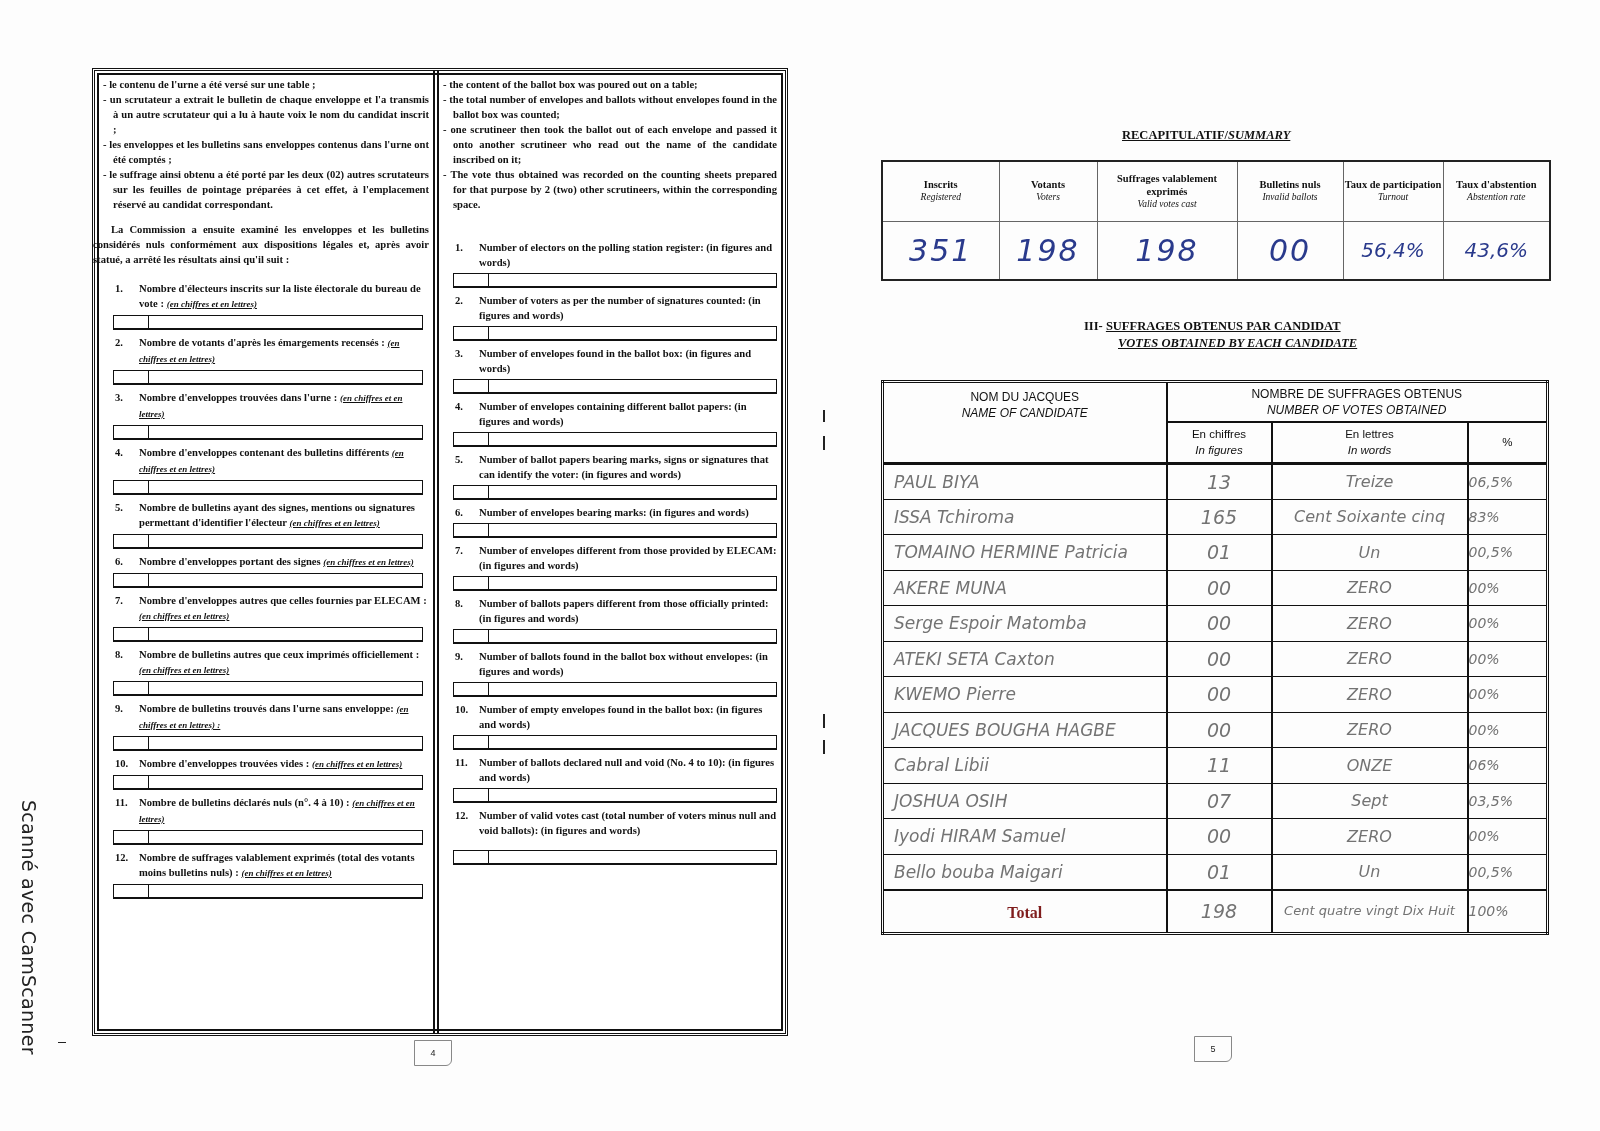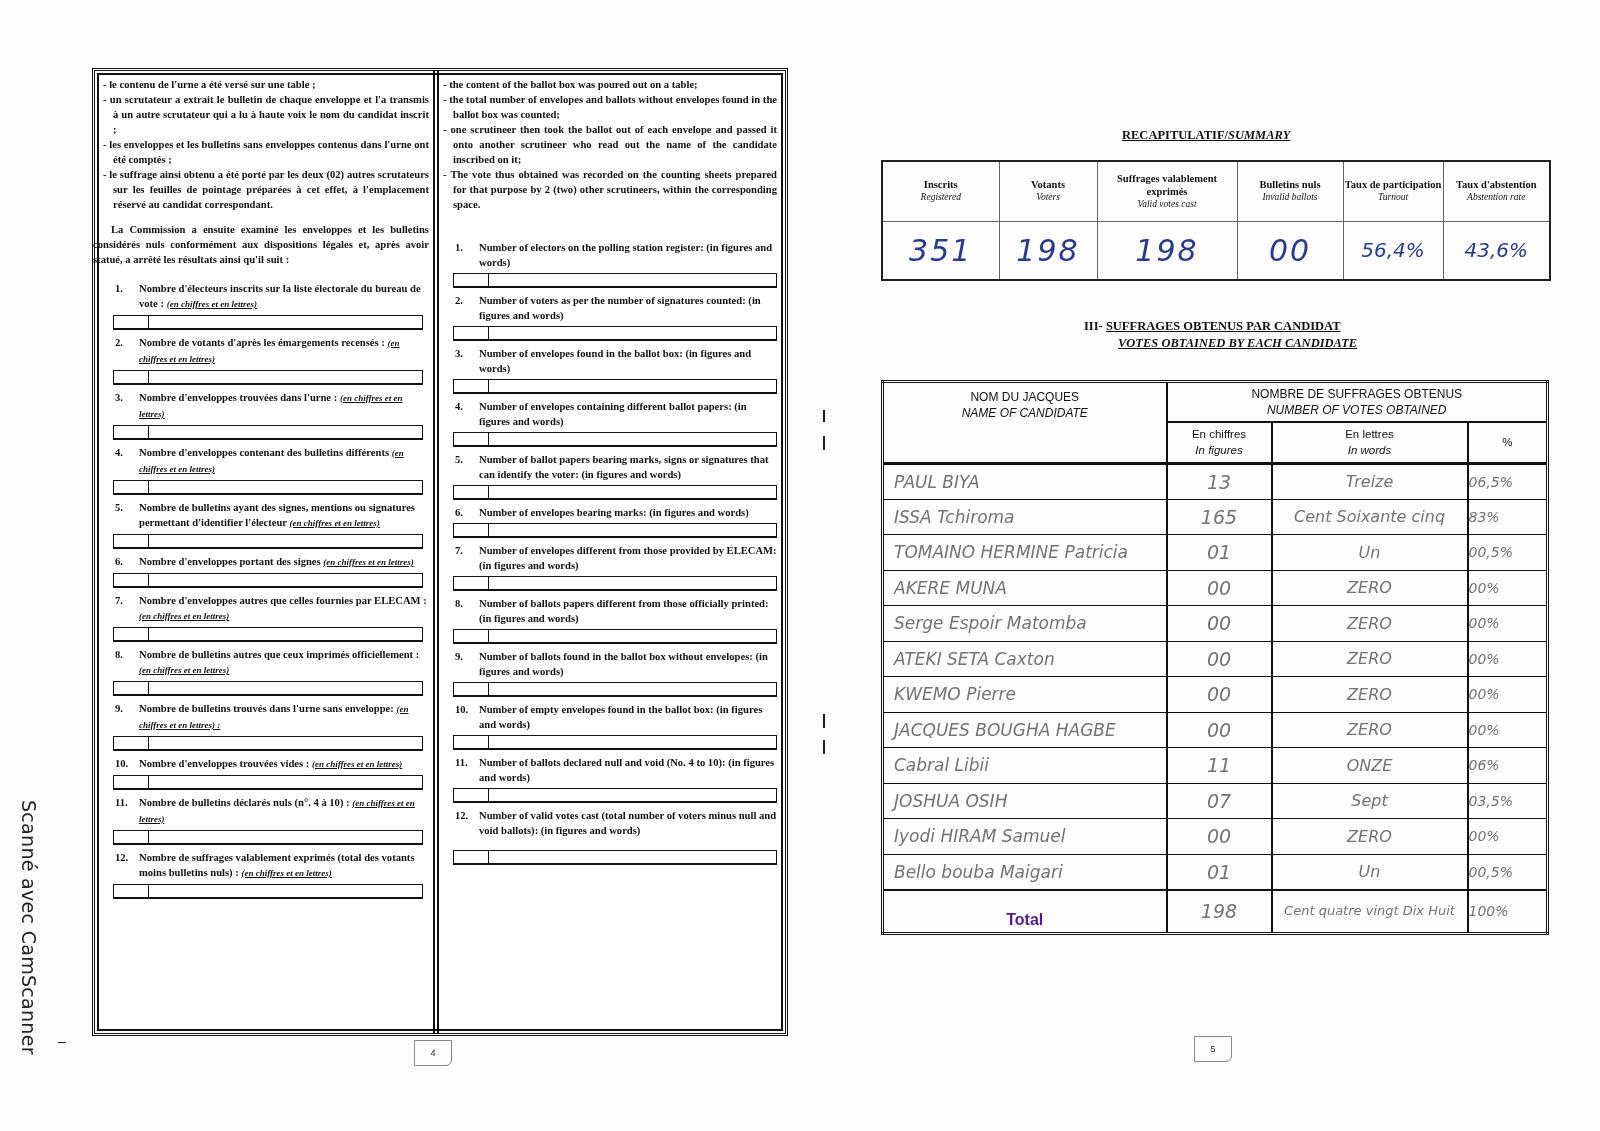--- a/index.html
+++ b/index.html
@@ -98,22 +98,22 @@
     border-bottom: 1px solid #111; font-family: "DejaVu Sans", sans-serif;
     color: #737373; font-style: italic; white-space: nowrap; overflow: hidden;
   }
   .cand-table tr.first td { border-top: 3px solid #111; }
   .cand-table td.c-name { font-size: 17px; padding-left: 10px; text-align: left; }
   .cand-table td.c-fig { font-size: 19px; text-align: center; width: 105px; }
   .cand-table td.c-words { font-size: 16px; text-align: center; width: 196px; }
   .cand-table td.c-pct { font-size: 14px; text-align: left; width: 80px; }
   .cand-table tr.total td { height: 44px; border-top: 2px solid #111; }
   .cand-table td.total-label {
-    font-family: Liberation Sans, sans-serif; font-style: normal; font-weight: bold;
-    color: #4c1d95; font-size: 16px; text-align: center; vertical-align: top; padding-top: 20px;
+    font-family: Liberation Serif, serif; font-style: normal; font-weight: bold;
+    color: #7f1d1d; font-size: 16px; text-align: center; vertical-align: top; padding-top: 13px;
   }
   .cand-table td.total-words { font-size: 13px; line-height: 14px; white-space: normal; }
 </style>
 </head>
 <body>
 
 <div class="watermark">Scanné avec CamScanner</div>
 <div class="dash-mark" style="left:58px;top:1042px;width:8px;height:1px;"></div>
 <div class="dash-mark" style="left:823px;top:410px;height:12px;"></div>
 <div class="dash-mark" style="left:823px;top:436px;height:14px;"></div>

